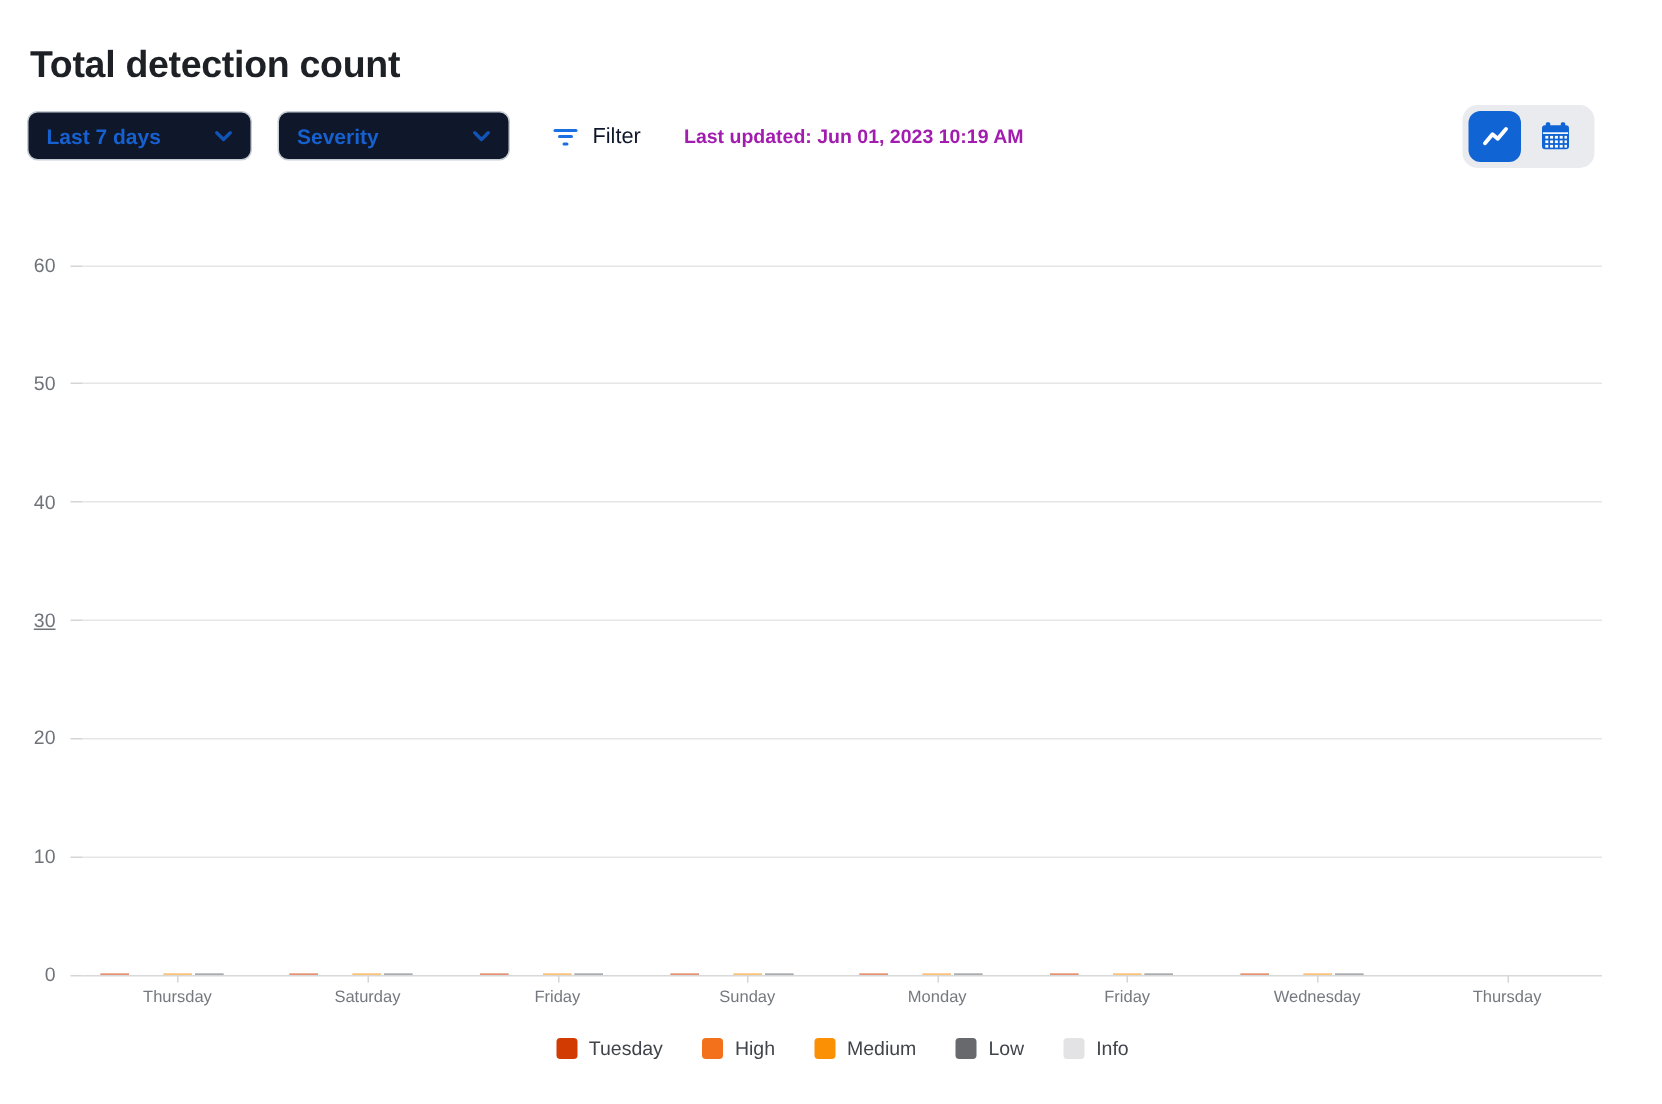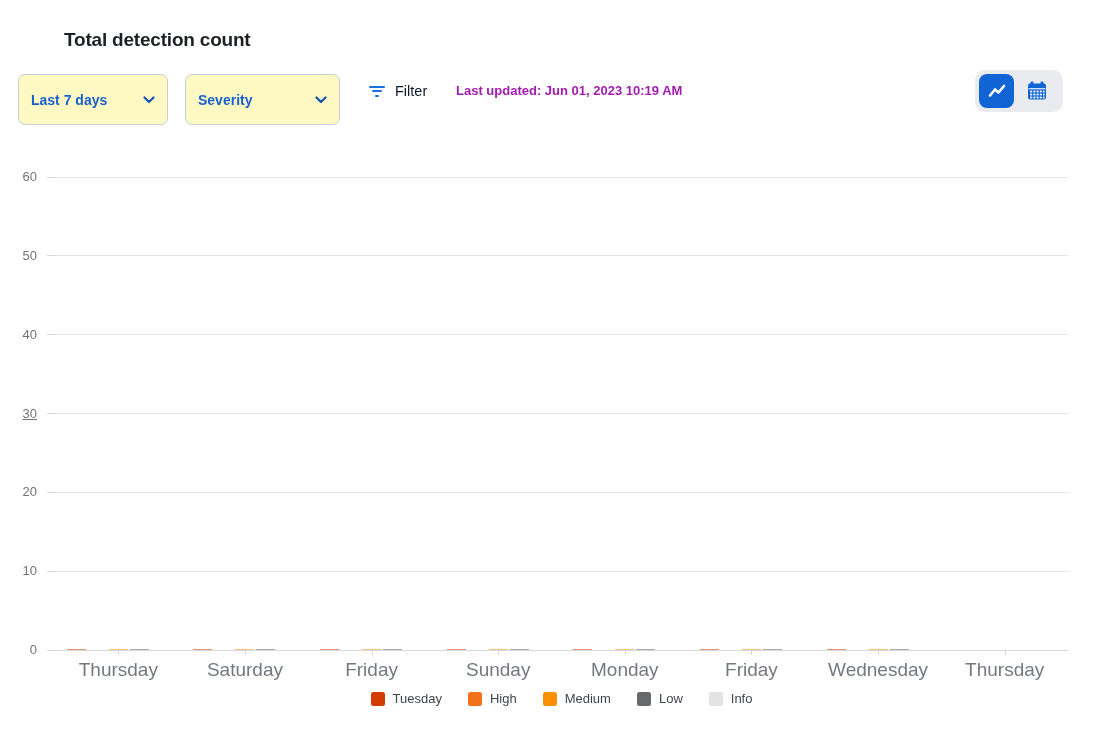--- a/index.html
+++ b/index.html
@@ -4,25 +4,25 @@
 <style>
   * { margin:0; padding:0; box-sizing:border-box; }
   html,body { background:#ffffff; }
   .canvas {
     position:relative; width:1108px; height:736px; background:#ffffff;
     font-family:"Liberation Sans", sans-serif; overflow:hidden;
   }
   
   .page-title {
     position:absolute; left:20px; top:29px;
-    font-size:19px; font-weight:700; color:#1d2025; letter-spacing:-0.2px;margin-left:44px;
+    font-size:25px; font-weight:700; color:#1d2025; letter-spacing:-0.2px;
   }
   .select {
-    position:absolute; top:74px; height:51px;
-    background:#fef9c3; border:1px solid #c7cdd5; border-radius:7px;
+    position:absolute; top:74px; height:33px;
+    background:#0f172a; border:1px solid #c7cdd5; border-radius:7px;
     display:flex; align-items:center; justify-content:space-between;
     padding:0 12px; cursor:pointer;
   }
   .select .sel-label { font-size:14px; font-weight:700; color:#1660cf; }
   .select-range   { left:18px;  width:150px; }
   .select-groupby { left:185px; width:155px; }
   .chev { width:12px; height:8px; margin-left:10px; }
   .filter-btn {
     position:absolute; left:369px; top:79px; height:24px;
     display:flex; align-items:center; gap:10px; cursor:pointer;
@@ -62,21 +62,21 @@
     position:absolute; left:0; bottom:0; width:100%; height:100%;
     display:flex; align-items:flex-end; justify-content:center; gap:2px;
   }
   .slot { width:19px; flex:0 0 19px; }
   .bar { width:100%; border:1px solid rgba(255,255,255,0.45); border-bottom:none; }
   .xtick {
     position:absolute; left:50%; top:100%; width:1px; height:5px; background:#d3d5d7;
   }
   .xlabel {
     position:absolute; left:50%; top:calc(100% + 9px); transform:translateX(-50%);
-    font-size:19px; color:#74797f; white-space:nowrap;
+    font-size:11px; color:#74797f; white-space:nowrap;
   }
   .legend {
     position:absolute; left:55px; top:691px; width:1013px;
     display:flex; justify-content:center; align-items:center; gap:26px;
   }
   .legend-item { display:flex; align-items:center; gap:8px; cursor:pointer; }
   .legend-swatch { width:14px; height:14px; border-radius:2.5px; }
   .legend-label { font-size:13px; color:#41454b; }
 </style>
 </head>

